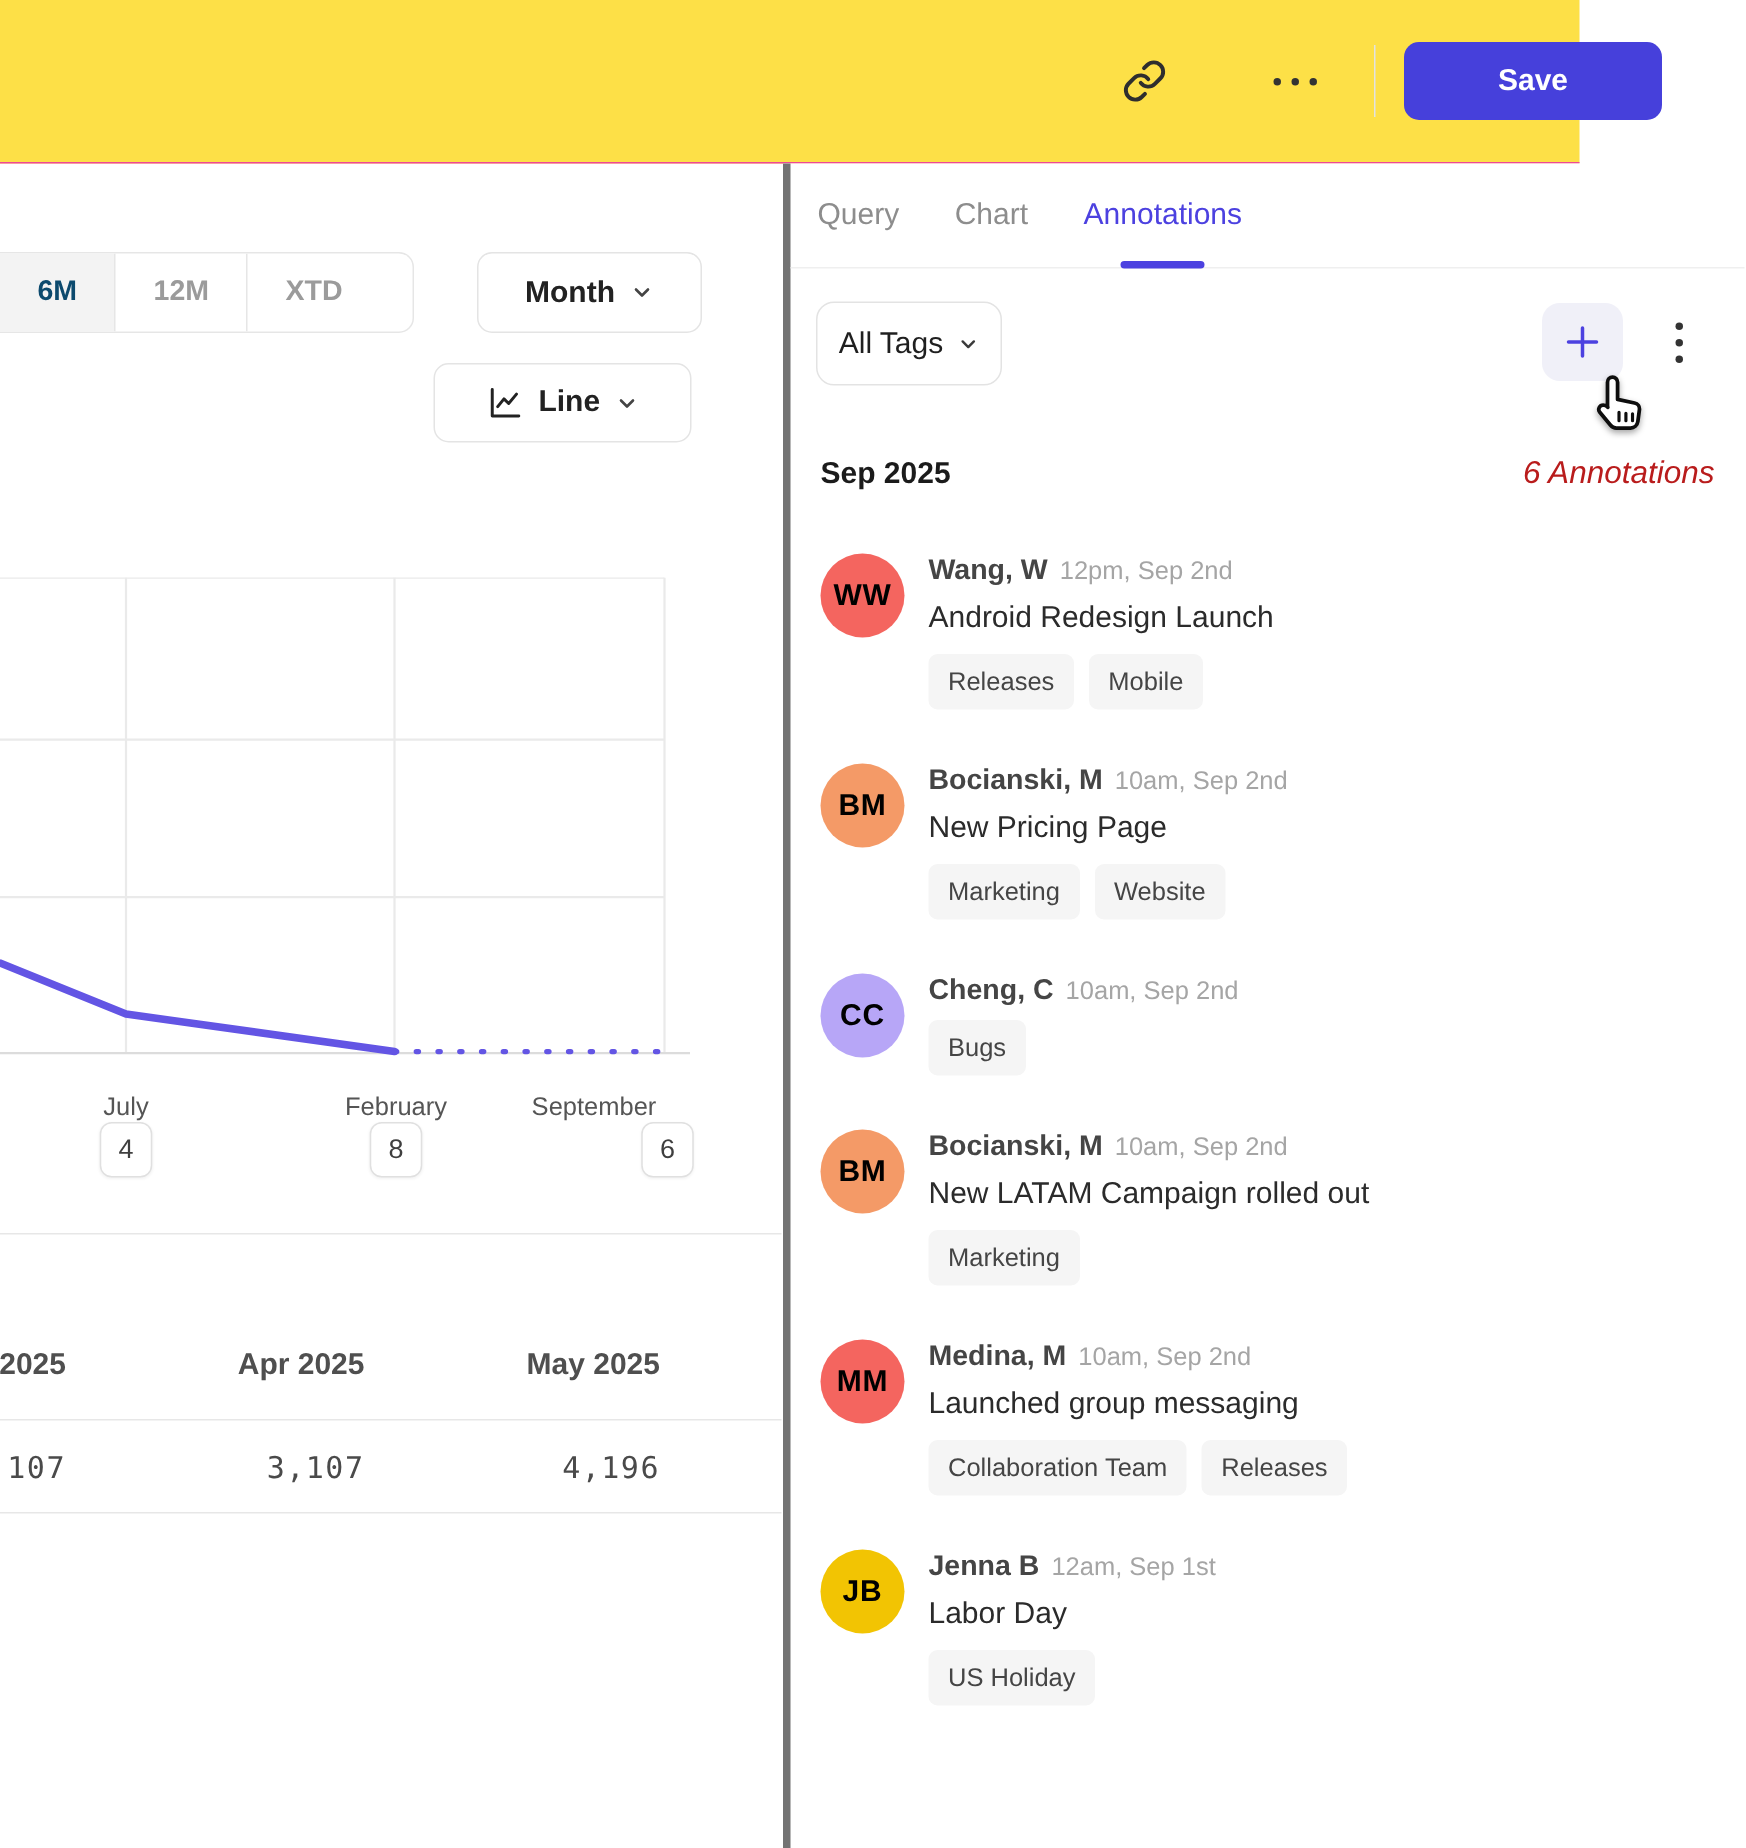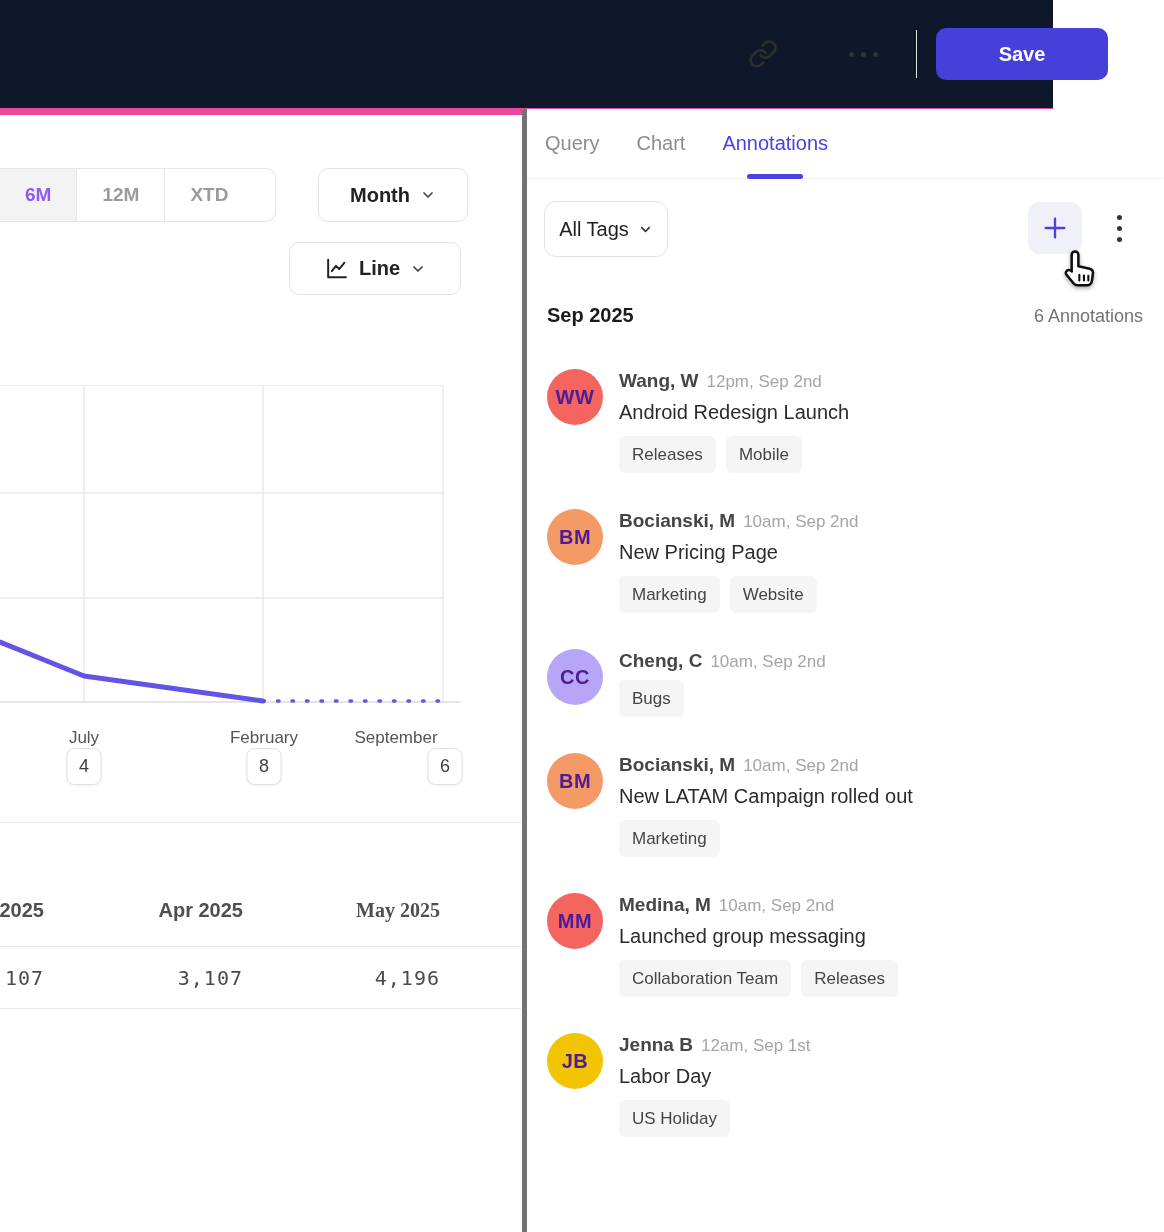--- a/index.html
+++ b/index.html
@@ -1,75 +1,75 @@
 <!DOCTYPE html>
 <html><head>
 <meta charset="utf-8">
 <style>
   html,body{margin:0;padding:0;background:#fff;}
   body{font-family:"Liberation Sans","DejaVu Sans",sans-serif;color:#2b2b2b;}
   .stage{position:relative;width:1164px;height:1232px;background:#fff;overflow:hidden;}
 
   
-  .topbar{position:absolute;left:0;top:0;width:1053px;height:108px;background:#0f172a;border-bottom:7px solid #ec4899;}
+  .topbar{position:absolute;left:0;top:0;width:1053px;height:108px;background:#fde047;border-bottom:1px solid #ec4899;}
   .icon-btn{position:absolute;display:flex;align-items:center;justify-content:center;cursor:pointer;background:transparent;border:none;}
   .link-btn{left:740px;top:32px;width:46px;height:44px;}
   .more-btn{left:836px;top:40px;width:54px;height:28px;gap:7px;}
   .dot{width:5px;height:5px;border-radius:50%;background:#333;}
   .vdivider{position:absolute;left:916px;top:30px;width:1px;height:48px;background:#E2E2E2;}
   .save-btn{position:absolute;left:936px;top:28px;width:172px;height:52px;border-radius:10px;border:none;
     color:#fff;font-size:20px;font-weight:700;display:flex;align-items:center;justify-content:center;cursor:pointer;}
 
   
   .main{position:absolute;left:0;top:109px;width:1164px;height:1123px;}
   .range-ctl{position:absolute;left:0;top:59px;height:54px;display:flex;border:1px solid #E6E6E6;border-left:none;
     border-radius:0 10px 10px 0;overflow:hidden;background:#fff;box-sizing:border-box;}
   .seg{display:flex;align-items:center;gap:7px;padding:0 25px;font-size:19px;font-weight:700;color:#9B9B9B;border-left:1px solid #E6E6E6;cursor:pointer;}
   .seg:first-child{border-left:none;}
-  .seg.active{background:#F3F3F3;color:#8b5cf6;}
+  .seg.active{background:#F3F3F3;color:#0c4a6e;}
   .pill-btn{position:absolute;display:flex;align-items:center;justify-content:center;gap:10px;background:#fff;
     border:1px solid #E4E4E4;border-radius:10px;font-size:20px;font-weight:700;color:#222;cursor:pointer;box-sizing:border-box;}
   .month-btn{left:318px;top:59px;width:150px;height:54px;}
   .line-btn{left:289px;top:133px;width:172px;height:53px;font-size:20px;}
 
   .chart-svg{position:absolute;left:0;top:276px;}
   .xlabel{position:absolute;top:619px;transform:translateX(-50%);font-size:17px;color:#555;white-space:nowrap;}
   .count-badge{position:absolute;top:639px;transform:translateX(-50%);height:35px;min-width:15px;padding:0 9px;
     background:#fff;border:1px solid #E0E0E0;border-radius:8px;box-shadow:0 1px 2px rgba(0,0,0,.05);
     display:flex;align-items:center;justify-content:center;font-size:18px;color:#3F3F3F;cursor:pointer;}
 
   .t-line{position:absolute;left:0;width:521px;height:1px;background:#E7E7E7;}
   .tcell{position:absolute;width:197px;text-align:right;height:30px;line-height:30px;white-space:nowrap;}
   .tcell.h{font-size:20px;font-weight:700;color:#4F4F4F;top:786px;}
   .tcell.v{font-family:"DejaVu Sans Mono",monospace;font-size:20px;color:#4A4A4A;letter-spacing:1px;top:854px;}
-  .tcol0{left:-153px;} .tcol1{left:46px;} .tcol2{left:243px;font-family:Liberation Serif, serif;}
+  .tcol0{left:-153px;} .tcol1{left:46px;} .tcol2{left:243px;}
 
   
   .panel{position:absolute;left:522px;top:109px;width:641px;height:1123px;background:#fff;border-left:5px solid #737373;box-sizing:border-box;}
   .tabs{position:absolute;left:0;top:0;right:0;height:69px;border-bottom:1px solid #EFEFEF;display:flex;align-items:stretch;padding-left:18px;gap:37px;}
   .tab{position:relative;display:flex;align-items:center;font-size:20px;color:#8D8D8D;cursor:pointer;}
   .tab.active{color:#4C41E0;}
   .tab.active::after{content:"";position:absolute;left:50%;transform:translateX(-50%);bottom:-1px;width:56px;height:5px;border-radius:3px;background:#4C41E0;}
 
   .all-tags{position:absolute;left:17px;top:92px;width:124px;height:56px;border:1px solid #E3E3E3;border-radius:12px;background:#fff;
     display:flex;align-items:center;justify-content:center;gap:9px;font-size:20px;color:#1F1F1F;cursor:pointer;box-sizing:border-box;}
   .plus-btn{position:absolute;left:501px;top:93px;width:54px;height:52px;border-radius:12px;background:#F0F0F8;border:none;
     display:flex;align-items:center;justify-content:center;cursor:pointer;}
   .kebab{position:absolute;left:582px;top:106px;width:20px;height:40px;display:flex;flex-direction:column;align-items:center;gap:6px;cursor:pointer;}
   .kebab .dot{width:5px;height:5px;}
   .cursor{position:absolute;left:528px;top:136px;pointer-events:none;filter:drop-shadow(0 2px 2px rgba(0,0,0,.35));}
 
   .section-row{position:absolute;left:20px;right:20px;top:195px;display:flex;justify-content:space-between;align-items:baseline;}
   .section-title{font-size:20px;font-weight:700;color:#1B1B1B;}
-  .section-count{font-size:18px;color:#737373;}
+  .section-count{font-size:21px;color:#b91c1c;font-style:italic;}
 
   .ann-list{position:absolute;left:20px;right:20px;top:260px;}
   .ann-row{display:flex;gap:16px;margin-bottom:36px;}
   .avatar{width:56px;height:56px;border-radius:50%;flex:0 0 56px;display:flex;align-items:center;justify-content:center;
-    color:#4c1d95;font-size:20px;font-weight:700;letter-spacing:.5px;}
+    color:#000000;font-size:20px;font-weight:700;letter-spacing:.5px;}
   .ann-body{min-width:0;}
   .ann-meta{line-height:24px;white-space:nowrap;}
   .ann-name{font-size:19px;font-weight:700;color:#454545;}
   .ann-time{font-size:17px;color:#A5A5A5;margin-left:8px;}
   .ann-title{font-size:20px;color:#2B2B2B;line-height:35px;margin-top:1px;max-width:330px;}
   .ann-tags{display:flex;gap:10px;margin-top:6px;flex-wrap:wrap;}
   .tag-pill{height:37px;line-height:37px;padding:0 13px;background:#F5F5F5;border-radius:6px;font-size:17px;color:#454545;white-space:nowrap;}
 
   svg{display:block;}
 </style>

